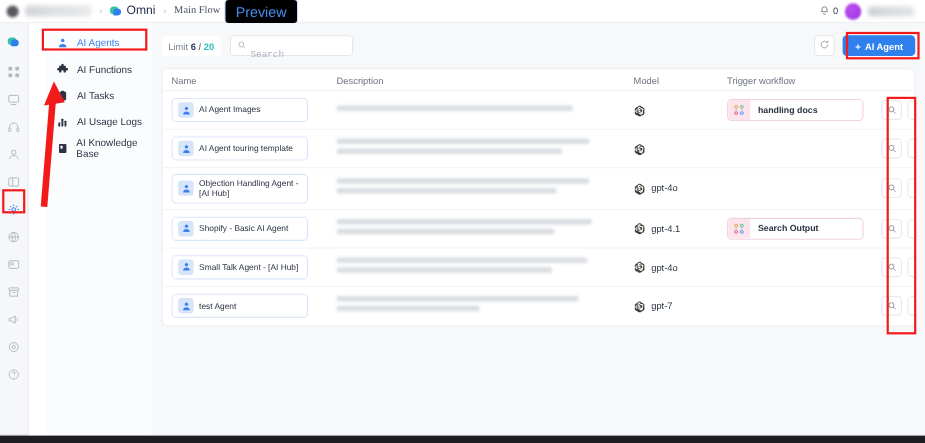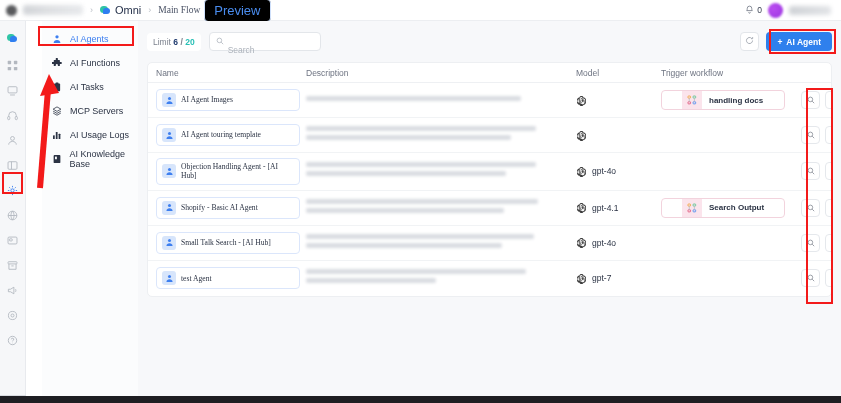--- a/index.html
+++ b/index.html
@@ -89,21 +89,21 @@
   .limit b.cur{ color:#1f3a6e; }
   .limit b.max{ color:#27bfb5; }
   .search{
     margin-left:8px; width:112px; height:19px; background:#fff;
     border:1px solid #e3e6ea; border-radius:4px;
     display:flex; align-items:center; gap:4px; padding:0 6px;
   }
   .search .s-ico{ color:#b4b9c2; font-size:8px; }
   .search input{
     border:none; outline:none; font-size:8.5px; color:#3a4152;
-    font-family:Liberation Sans, sans-serif; width:100%; background:transparent;margin-top:17px;
+    font-family:Liberation Mono, monospace; width:100%; background:transparent;margin-top:17px;
   }
   .search input::placeholder{ color:#acb2bb; }
   .toolbar-right{ margin-left:auto; display:flex; align-items:center; gap:7px; }
   .refresh-btn{
     width:19px;height:19px;border:1px solid #e3e6ea;border-radius:4px;background:#fff;
     display:flex;align-items:center;justify-content:center;color:#9aa0aa;font-size:9px;
   }
   .add-btn{
     background:#2f80ed; color:#fff; font-size:8.5px; font-weight:bold;
     border:none; border-radius:4px; padding:0 11px; height:19px;
@@ -124,34 +124,34 @@
   .c-act { width:52px;  flex:none; }
 
   .trow{
     display:flex; align-items:center; min-height:35px;
     border-bottom:1px solid #f1f3f5; padding:5px 8px;
   }
   .trow:last-child{ border-bottom:none; }
   .name-chip{
     display:flex; align-items:center; gap:5px;
     border:1px solid #dbe6fb; border-radius:4px; background:#fff;
-    padding:3px 5px; width:144px; min-height:19px;font-family:Liberation Serif, serif;
+    padding:3px 5px; width:124px; min-height:19px;
   }
   .name-chip .av{
     width:14px;height:14px;flex:none;border-radius:3px;background:#d7e5fb;
     display:flex;align-items:center;justify-content:center;color:#3d7ff0;
   }
   .name-chip .txt{ font-size:7.6px; color:#2b3344; line-height:1.25; }
   .desc-blur{ height:5px; border-radius:2px; background:#d9dce1;
     filter:blur(1.6px); margin-bottom:4px; }
   .model{ display:flex; align-items:center; gap:5px; font-size:8.5px; color:#2b3344;}
   .oai{ width:11px; height:11px; flex:none; }
   .trig-chip{
     display:flex; align-items:center; border:1px solid #f2d3dd;
-    border-radius:4px; overflow:hidden; width:124px; height:20px; background:#fff;padding-left:20px;
+    border-radius:4px; overflow:hidden; width:124px; height:20px; background:#fff;
   }
   .trig-chip .tc-ico{
     width:20px;height:100%;background:#fbe4ec;display:flex;
     align-items:center;justify-content:center; flex:none;
   }
   .trig-chip .tc-txt{ font-size:8px; font-weight:bold; color:#2b3344; padding-left:7px; }
   .acts{ display:flex; gap:5px; margin-left:auto; }
   .act-btn{
     width:19px;height:18px;border:1px solid #e5e8ec;border-radius:4px;background:#fff;
     display:flex;align-items:center;justify-content:center; color:#7b8characters;
@@ -303,30 +303,20 @@
       <span>AI Functions</span>
     </div>
     <div class="nav-item">
       <span class="ni-ico">
         <svg width="10" height="10" viewBox="0 0 16 16" fill="currentColor">
           <rect x="3" y="2.4" width="10" height="12.2" rx="1.4"></rect>
           <rect x="5.6" y="0.9" width="4.8" height="2.6" rx="1" fill="currentColor"></rect>
         </svg>
       </span>
       <span>AI Tasks</span>
-    </div>
-    <div class="nav-item">
-      <span class="ni-ico">
-        <svg width="10" height="10" viewBox="0 0 16 16" fill="none" stroke="currentColor" stroke-width="1.25">
-          <path d="M8 1.4L14.2 5 8 8.6 1.8 5z"></path>
-            <path d="M1.8 8.2L8 11.8l6.2-3.6"></path>
-            <path d="M1.8 11.2L8 14.8l6.2-3.6"></path>
-        </svg>
-      </span>
-      <span>MCP Servers</span>
     </div>
     <div class="nav-item">
       <span class="ni-ico">
         <svg width="10" height="10" viewBox="0 0 16 16" fill="currentColor">
           <rect x="1.6" y="8.4" width="2.8" height="6" rx="0.6"></rect>
           <rect x="6.1" y="3.2" width="2.8" height="11.2" rx="0.6"></rect>
           <rect x="10.6" y="6" width="2.8" height="8.4" rx="0.6"></rect>
         </svg>
       </span>
       <span>AI Usage Logs</span>
@@ -576,21 +566,21 @@
           </div>
           <div class="trow">
             <div class="c-name">
               <div class="name-chip">
                 <span class="av">
                   <svg width="9" height="9" viewBox="0 0 16 16" fill="currentColor">
                     <circle cx="8" cy="4.6" r="2.7"></circle>
                     <path d="M2.6 14.2c0-3 2.4-4.8 5.4-4.8s5.4 1.8 5.4 4.8z"></path>
                   </svg>
                 </span>
-                <span class="txt">Small Talk Search - [AI Hub]</span>
+                <span class="txt">Small Talk Agent - [AI Hub]</span>
               </div>
             </div>
             <div class="c-desc">
               <div class="desc-blur" style="width: 228px;"></div>
               <div class="desc-blur" style="width: 196px;"></div>
             </div>
             <div class="c-model">
               <div class="model">
                 <span class="oai"><svg width="11" height="11" viewBox="0 0 24 24" fill="#3c3c3c">
                     <path d="M12 2.3c-2 0-3.7 1.2-4.5 2.9-1.9.1-3.6 1.2-4.5 2.9-1 1.7-.9 3.7 0 5.3-.9 1.7-1 3.7 0 5.3 1 1.7 2.7 2.7 4.6 2.8.8 1.7 2.5 2.9 4.4 2.9 2 0 3.7-1.2 4.5-2.9 1.9-.1 3.6-1.2 4.5-2.9 1-1.7.9-3.7 0-5.3.9-1.7 1-3.7 0-5.3-1-1.7-2.7-2.7-4.6-2.8C15.6 3.5 14 2.3 12 2.3zm0 2c1 0 2 .5 2.6 1.3l-4 2.3c-.5.3-.8.8-.8 1.4v5.1l-1.7-1V8.1c0-2 1.7-3.8 3.9-3.8zm4.7 3.1c1 .1 2 .7 2.5 1.6.5.9.6 1.9.2 2.8l-4-2.3a1.6 1.6 0 00-1.6 0l-4.4 2.5v-2l4-2.3c.4-.2.8-.3 1.3-.3h2zM6 8.6v5.1c0 .6.3 1.1.8 1.4l4.4 2.5-1.7 1-4-2.3a3.9 3.9 0 01-1.4-5.3c.4-.9 1.1-1.6 1.9-2.4zm10.8 2.1l1.7 1v4.6c0 2.1-1.8 3.8-3.9 3.8-1 0-2-.4-2.6-1.2l4-2.3c.5-.3.8-.8.8-1.4v-4.5zm-4.8.6l1.7 1v2l-1.7 1-1.7-1v-2l1.7-1zm4.3 2.8v2l-4 2.3c-1.8 1-4.1.4-5.2-1.4-.5-.9-.6-1.9-.3-2.8l4 2.3c.5.3 1.1.3 1.6 0l3.9-2.4z"></path>

